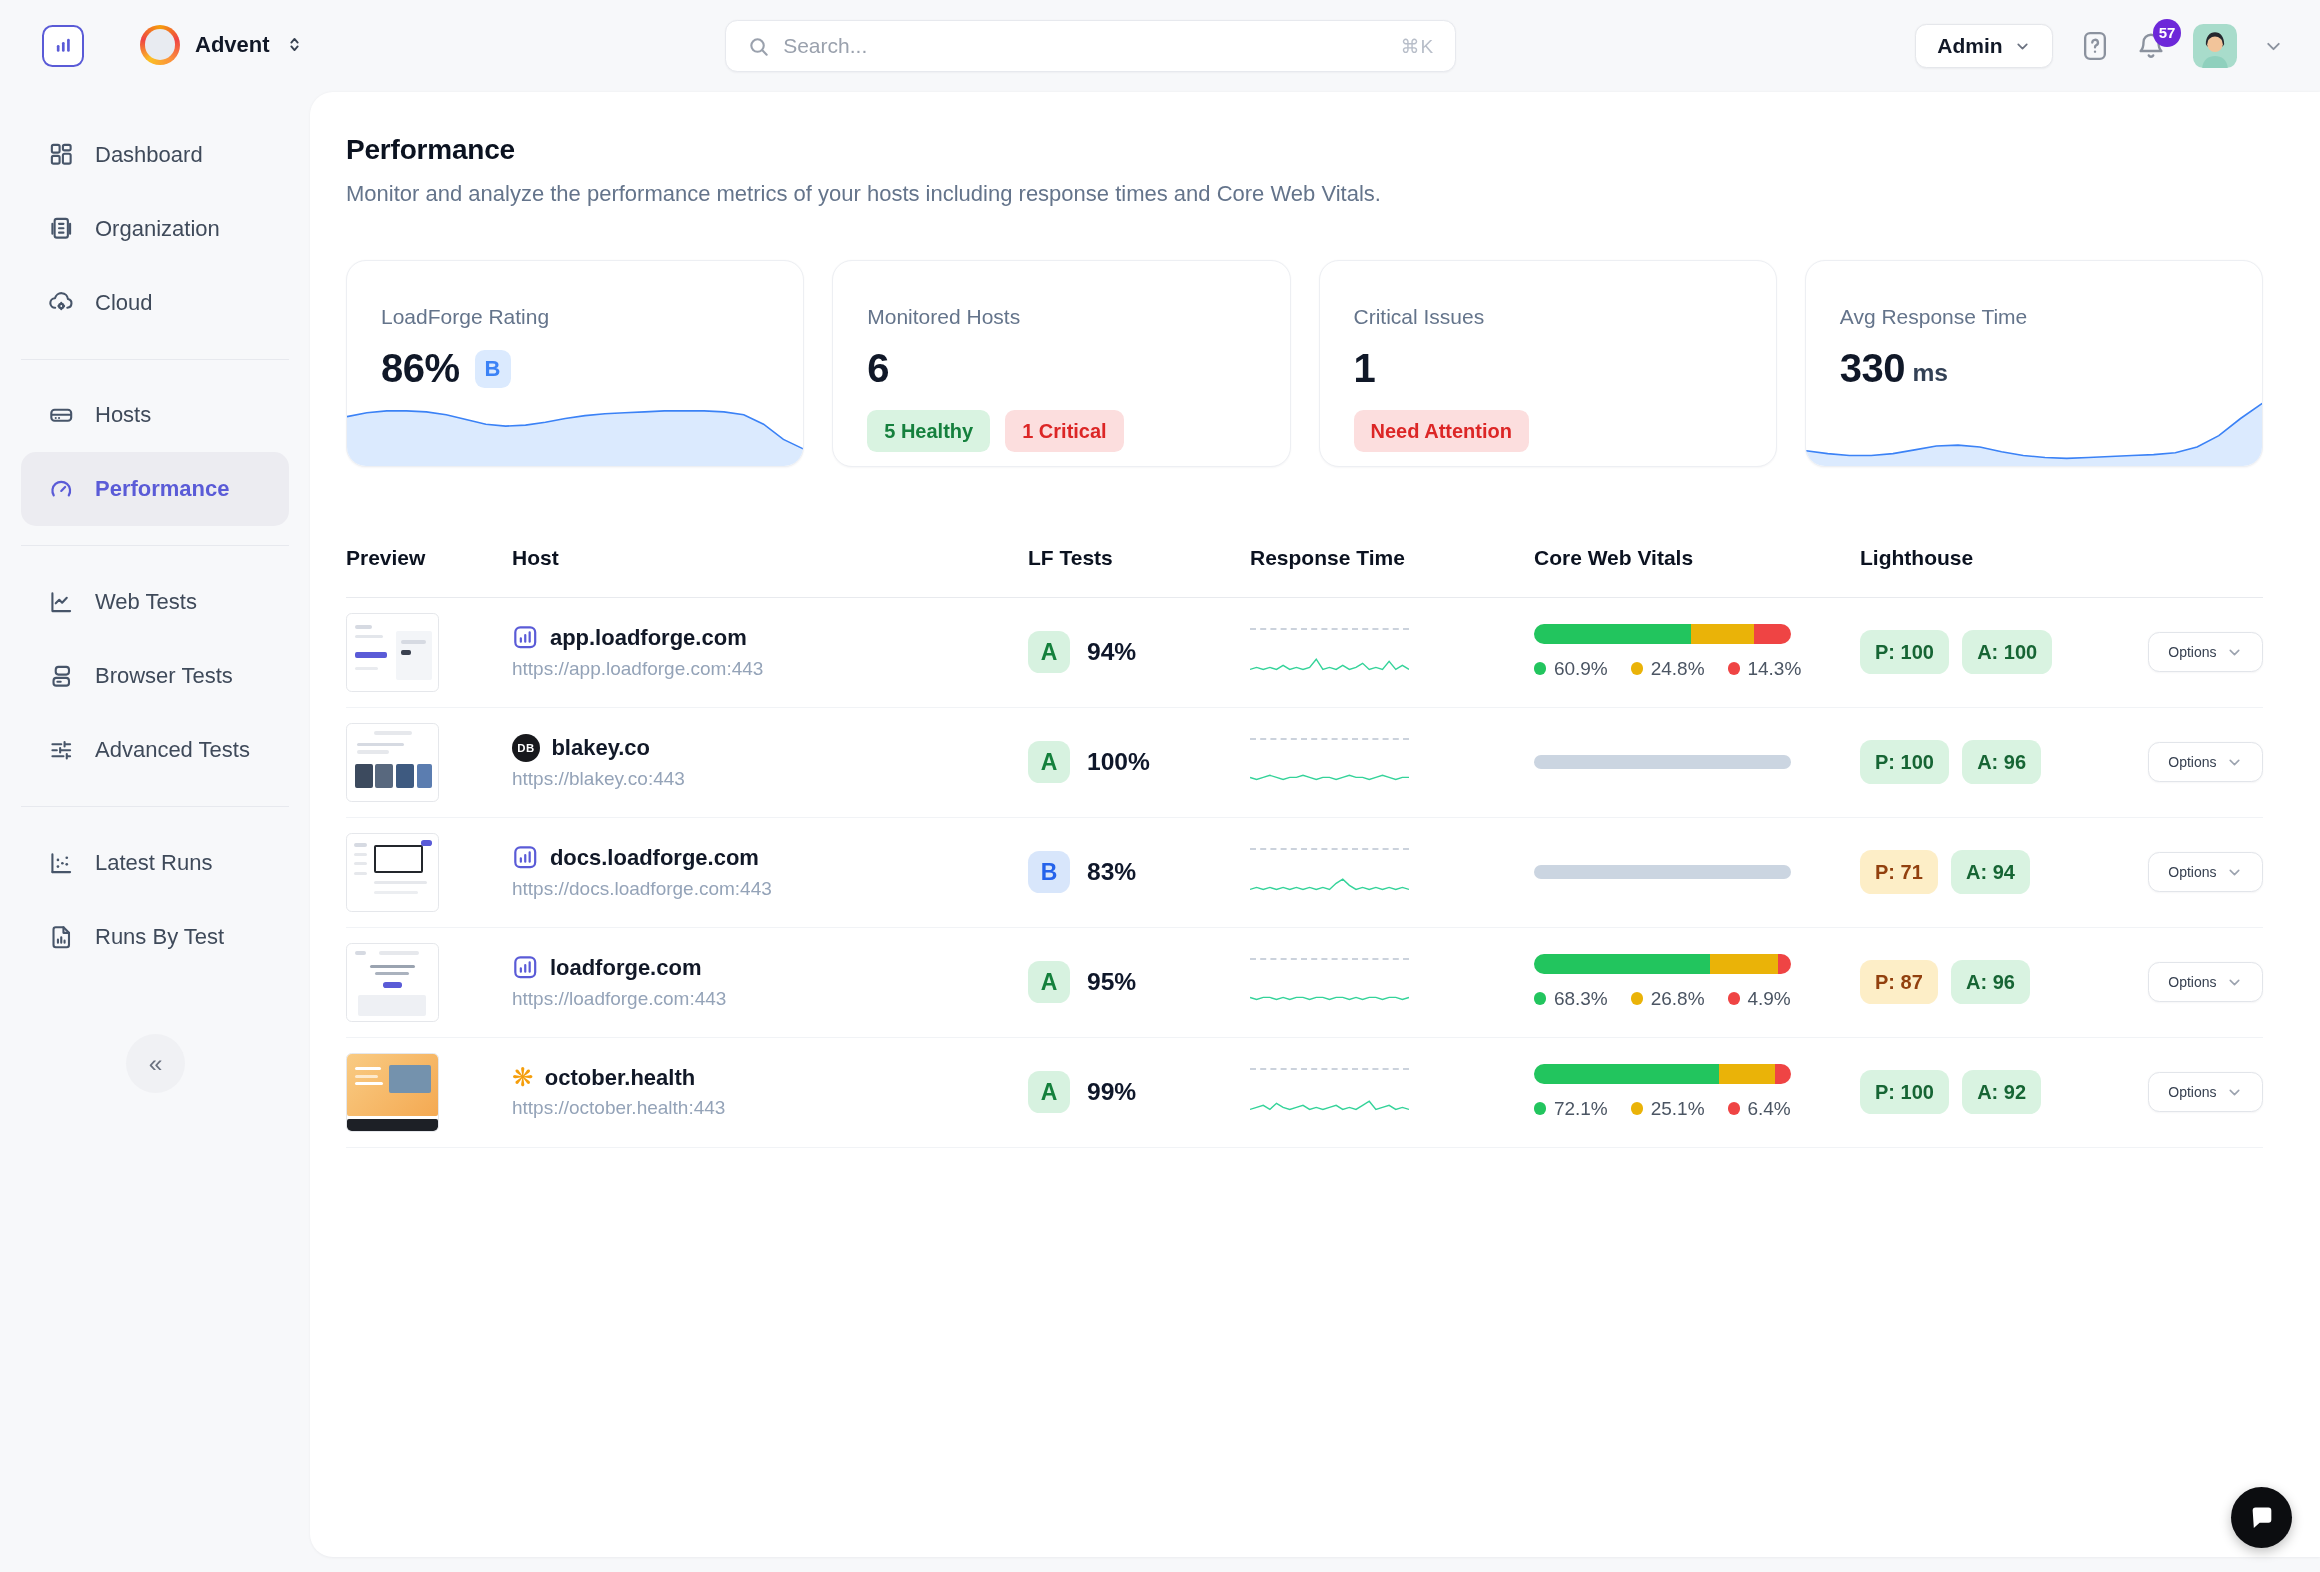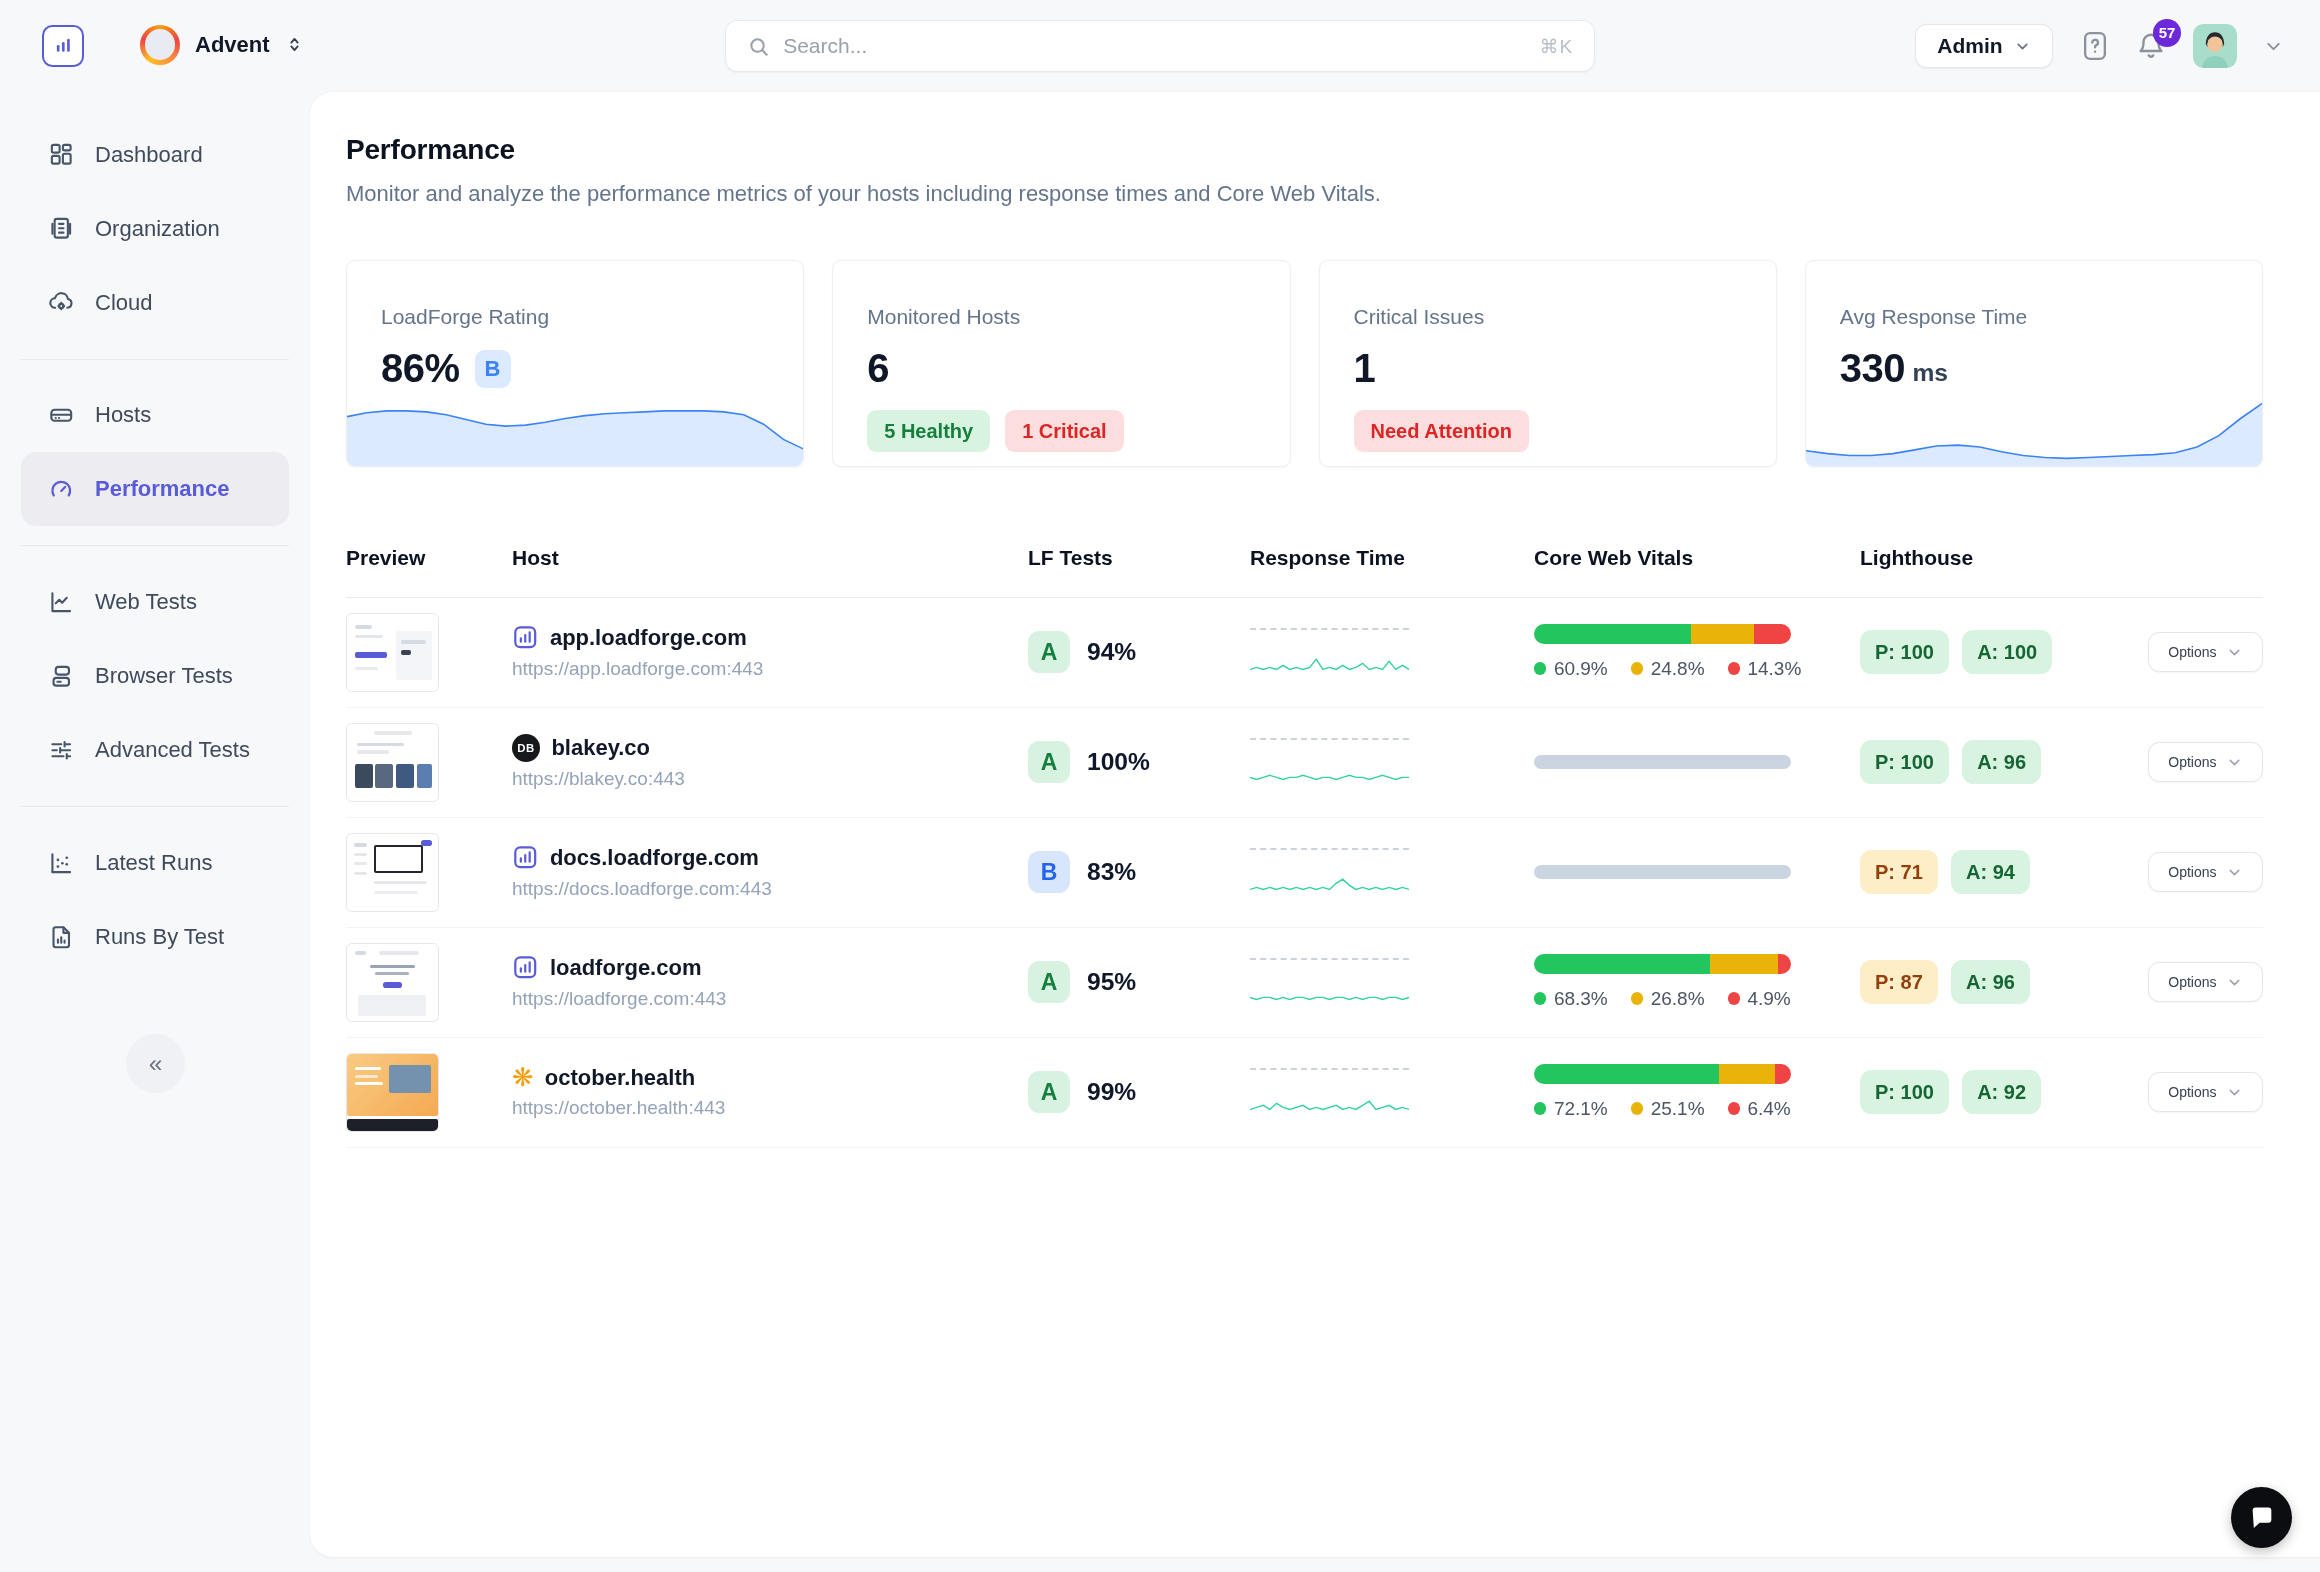--- a/index.html
+++ b/index.html
@@ -20,21 +20,21 @@
   .org { position:absolute; left:140px; top:24.6px; display:flex; align-items:center; gap:15px; cursor:pointer; }
   .org-avatar {
     width:40px; height:40px; border-radius:50%;
     background:conic-gradient(#f59e0b,#ef4444,#fb923c,#fbbf24,#ef4444,#f59e0b);
     position:relative;
   }
   .org-avatar::after { content:""; position:absolute; inset:4.7px; border-radius:50%; background:#e8ebf1; }
   .org-name { font-size:22px; font-weight:700; color:#111827; }
   .org-caret { color:#374151; display:flex; }
   .search-wrap {
-    position:absolute; left:725px; top:20px; width:870px; height:52px;
+    position:absolute; left:725px; top:20px; width:731px; height:52px;
     background:#fff; border:0.9px solid #e7e9ee; border-radius:12.3px;
     display:flex; align-items:center; padding:0 21px; gap:13.2px;
     box-shadow:0 0.9px 1.9px rgba(16,24,40,.04);
   }
   .search-icon { color:#9aa1ad; display:flex; }
   .search-input { flex:1; border:none; outline:none; font-size:21px; color:#374151; background:transparent; font-family:inherit; }
   .search-input::placeholder { color:#9aa1ad; }
   .search-kbd { font-size:19px; color:#b8bec9; letter-spacing:0.9px; }
   .header-right { position:absolute; right:36px; top:20px; height:52px; display:flex; align-items:center; gap:26.5px; }
   .admin-btn {
@@ -73,21 +73,21 @@
     position:absolute; left:310px; top:92px; right:0; bottom:16px;
     background:#fff; border-radius:23px 0 0 23px; box-shadow:0 0.9px 2.8px rgba(16,24,40,.05);
     padding:42px 57px 0 36px; overflow:hidden;
   }
   .page-title { font-size:28px; font-weight:800; color:#0b1220; letter-spacing:-0.2px; }
   .page-subtitle { margin-top:15px; font-size:22px; color:#64748b; }
 
   
   .stats-row { margin-top:53px; display:grid; grid-template-columns:repeat(4,1fr); gap:28px; }
   .stat-card {
-    position:relative; height:207px; background:#fff; border:0.9px solid #edeff3; border-radius:9px;
+    position:relative; height:207px; background:#fff; border:0.9px solid #edeff3; border-radius:20px;
     padding:44px 34px 0; overflow:hidden; box-shadow:0 0.9px 1.9px rgba(16,24,40,.04);
   }
   .stat-label { font-size:21px; color:#64748b; font-weight:500; }
   .stat-value-row { margin-top:17px; display:flex; align-items:center; gap:15px; }
   .stat-value { font-size:40px; font-weight:800; color:#101828; letter-spacing:-0.5px; }
   .stat-unit { font-size:24.6px; font-weight:600; color:#334155; margin-top:9.5px; margin-left:-7.6px; }
   .grade-badge {
     min-width:36px; height:38px; border-radius:9.5px; background:#dbeafe; color:#3b82f6;
     font-size:22px; font-weight:700; display:flex; align-items:center; justify-content:center; padding:0 7.6px;
   }

